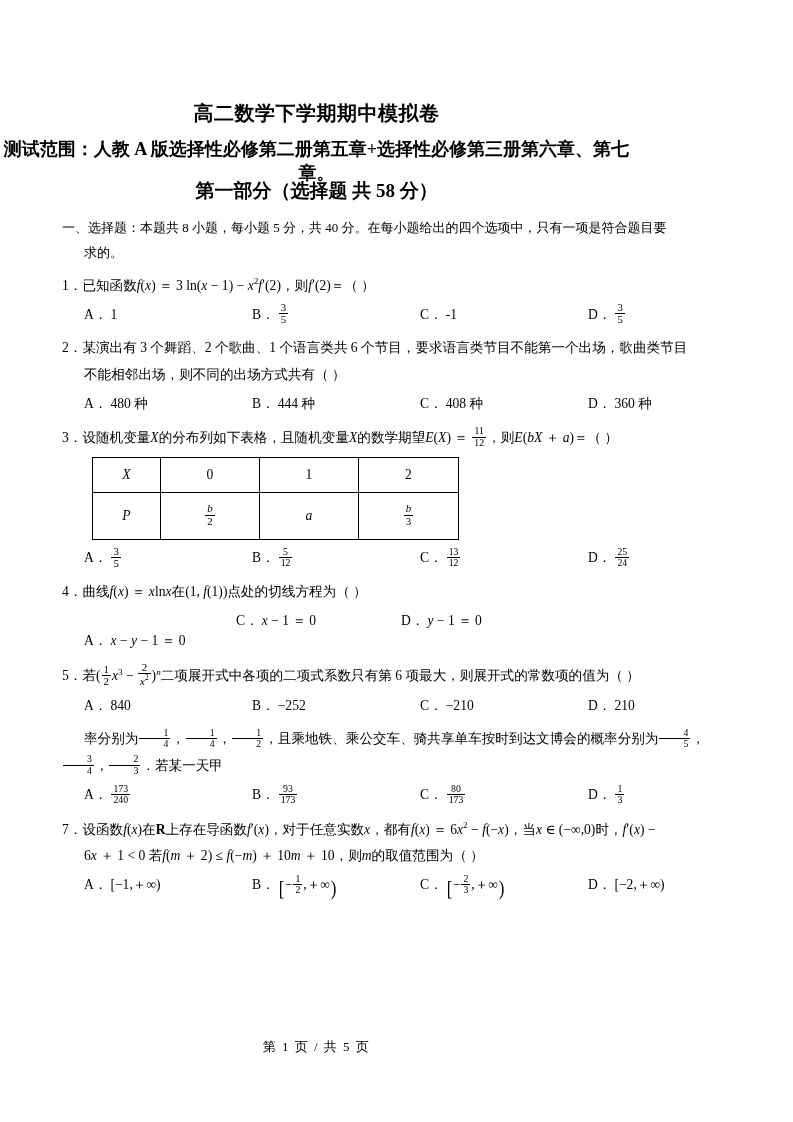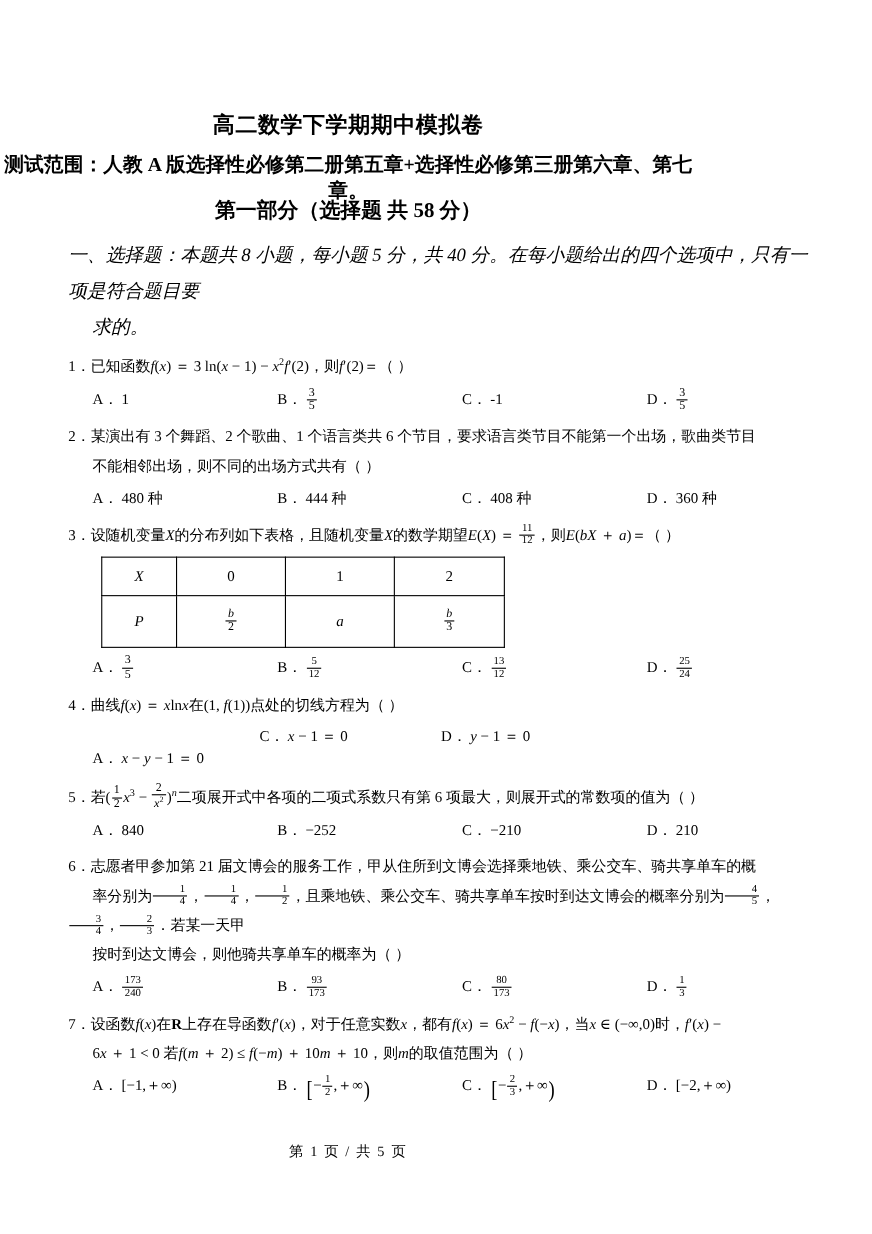--- a/index.html
+++ b/index.html
@@ -51,26 +51,25 @@
     font-weight: bold;
   }
   
   .content {
     position: absolute;
     left: 62px;
     top: 215px;
     width: 672px;
   }
   .section-instr {
-    font-size: 17px;
+    font-size: 13px;
     line-height: 1.95;
     text-align: justify;
     text-justify: inter-ideograph;
     margin-bottom: 2px;
-    font-style: italic;
   }
   .instr-cont {
     display: block;
     text-indent: 22px;
   }
   .q {
     font-size: 13.6px;
     line-height: 1.95;
     margin-top: 6px;
   }
@@ -239,23 +238,21 @@
       <span class="q-stem"><span class="qnum">5．</span><span>若</span>(<span class="frac"><span class="num">1</span><span class="den">2</span></span><span class="mi">x</span><sup class="pwn">3</sup> − <span class="frac"><span class="num">2</span><span class="den"><span class="mi">x</span><sup class="pwn">2</sup></span></span>)<sup class="pw">n</sup><span>二项展开式中各项的二项式系数只有第 6 项最大，则展开式的常数项的值为（    ）</span></span>
       <div class="opts wide">
         <span class="opt"><span class="lbl">A．</span><span>840</span></span>
         <span class="opt"><span class="lbl">B．</span><span>−252</span></span>
         <span class="opt"><span class="lbl">C．</span><span>−210</span></span>
         <span class="opt"><span class="lbl">D．</span><span>210</span></span>
       </div>
     </div>
 
     <div class="q">
-      <span class="q-stem"><span class="qnum">6．</span><span>志愿者甲参加第 21 届文博会的服务工作，甲从住所到文博会选择乘地铁、乘公交车、骑共享单车的概</span></span>
       <span class="q-cont"><span>率分别为</span><span class="frac sm"><span class="num">1</span><span class="den">4</span></span>，<span class="frac sm"><span class="num">1</span><span class="den">4</span></span>，<span class="frac sm"><span class="num">1</span><span class="den">2</span></span><span>，且乘地铁、乘公交车、骑共享单车按时到达文博会的概率分别为</span><span class="frac sm"><span class="num">4</span><span class="den">5</span></span>，<span class="frac sm"><span class="num">3</span><span class="den">4</span></span>，<span class="frac sm"><span class="num">2</span><span class="den">3</span></span><span>．若某一天甲</span></span>
-      <span class="q-cont">按时到达文博会，则他骑共享单车的概率为（    ）</span>
       <div class="opts wide">
         <span class="opt"><span class="lbl">A．</span><span class="frac sm"><span class="num">173</span><span class="den">240</span></span></span>
         <span class="opt"><span class="lbl">B．</span><span class="frac sm"><span class="num">93</span><span class="den">173</span></span></span>
         <span class="opt"><span class="lbl">C．</span><span class="frac sm"><span class="num">80</span><span class="den">173</span></span></span>
         <span class="opt"><span class="lbl">D．</span><span class="frac sm"><span class="num">1</span><span class="den">3</span></span></span>
       </div>
     </div>
 
     <div class="q">
       <span class="q-stem"><span class="qnum">7．</span><span>设函数</span><span class="mi">f</span>(<span class="mi">x</span>)<span>在</span><b>R</b><span>上存在导函数</span><span class="mi">f</span><span class="prime">′</span>(<span class="mi">x</span>)<span>，对于任意实数</span><span class="mi">x</span><span>，都有</span><span class="mi">f</span>(<span class="mi">x</span>) ＝ 6<span class="mi">x</span><sup class="pwn">2</sup> − <span class="mi">f</span>(−<span class="mi">x</span>)<span>，当</span><span class="mi">x</span> ∈ (−∞,0)<span>时，</span><span class="mi">f</span><span class="prime">′</span>(<span class="mi">x</span>) −</span>

